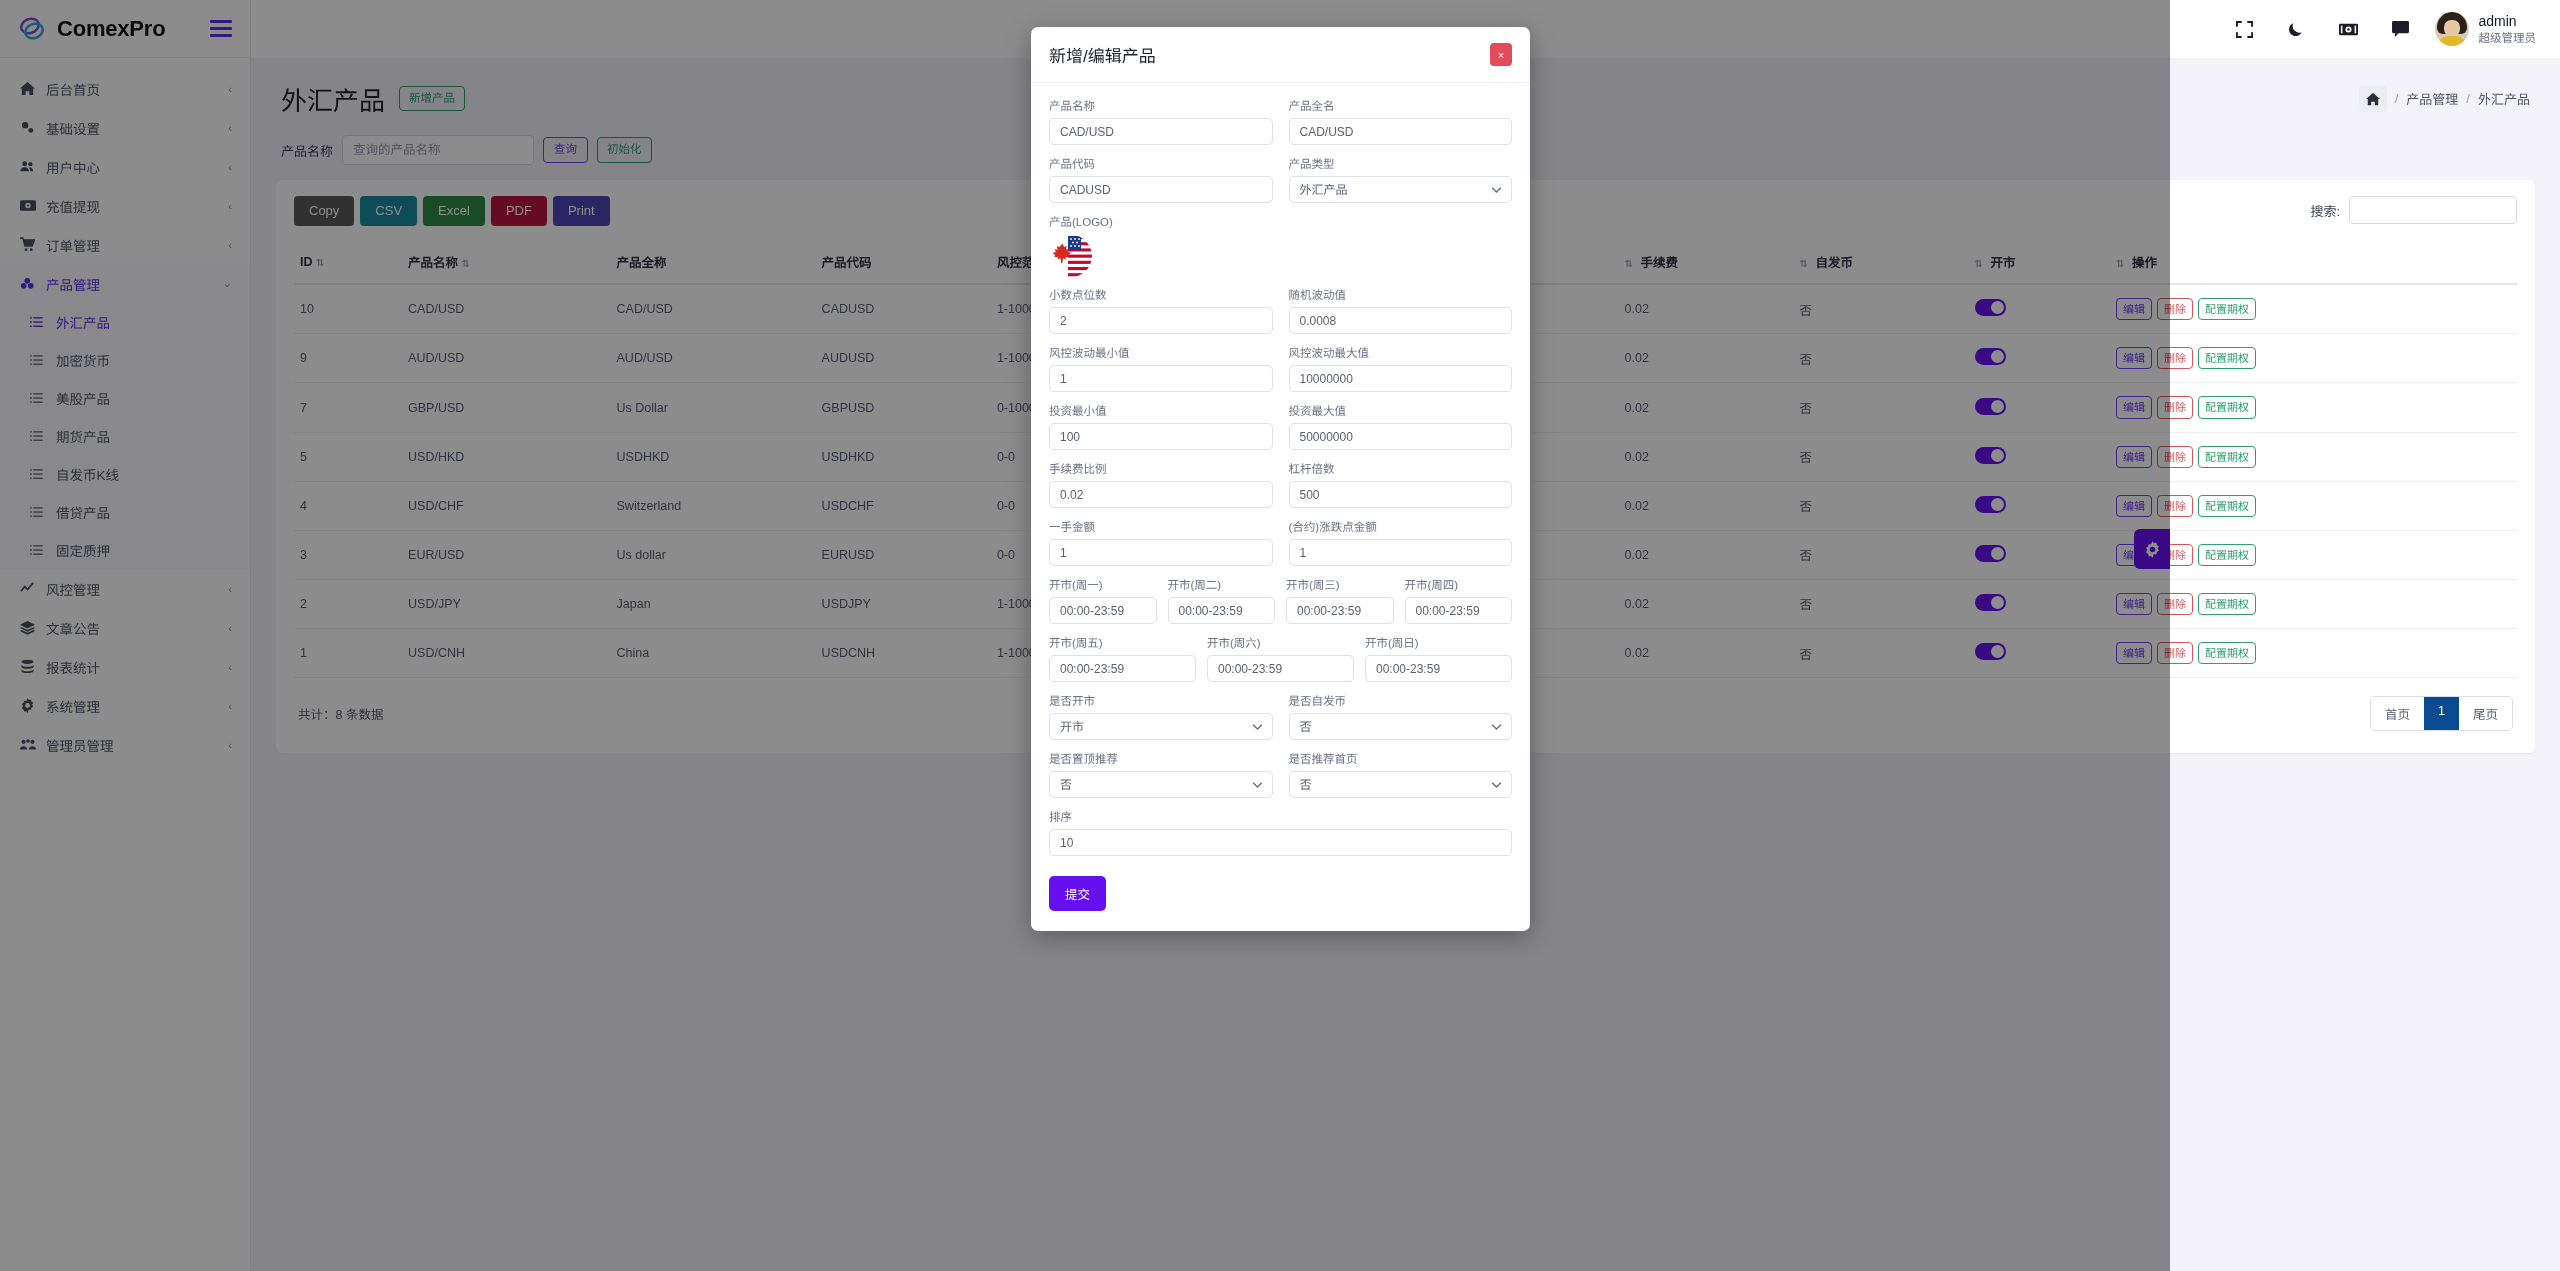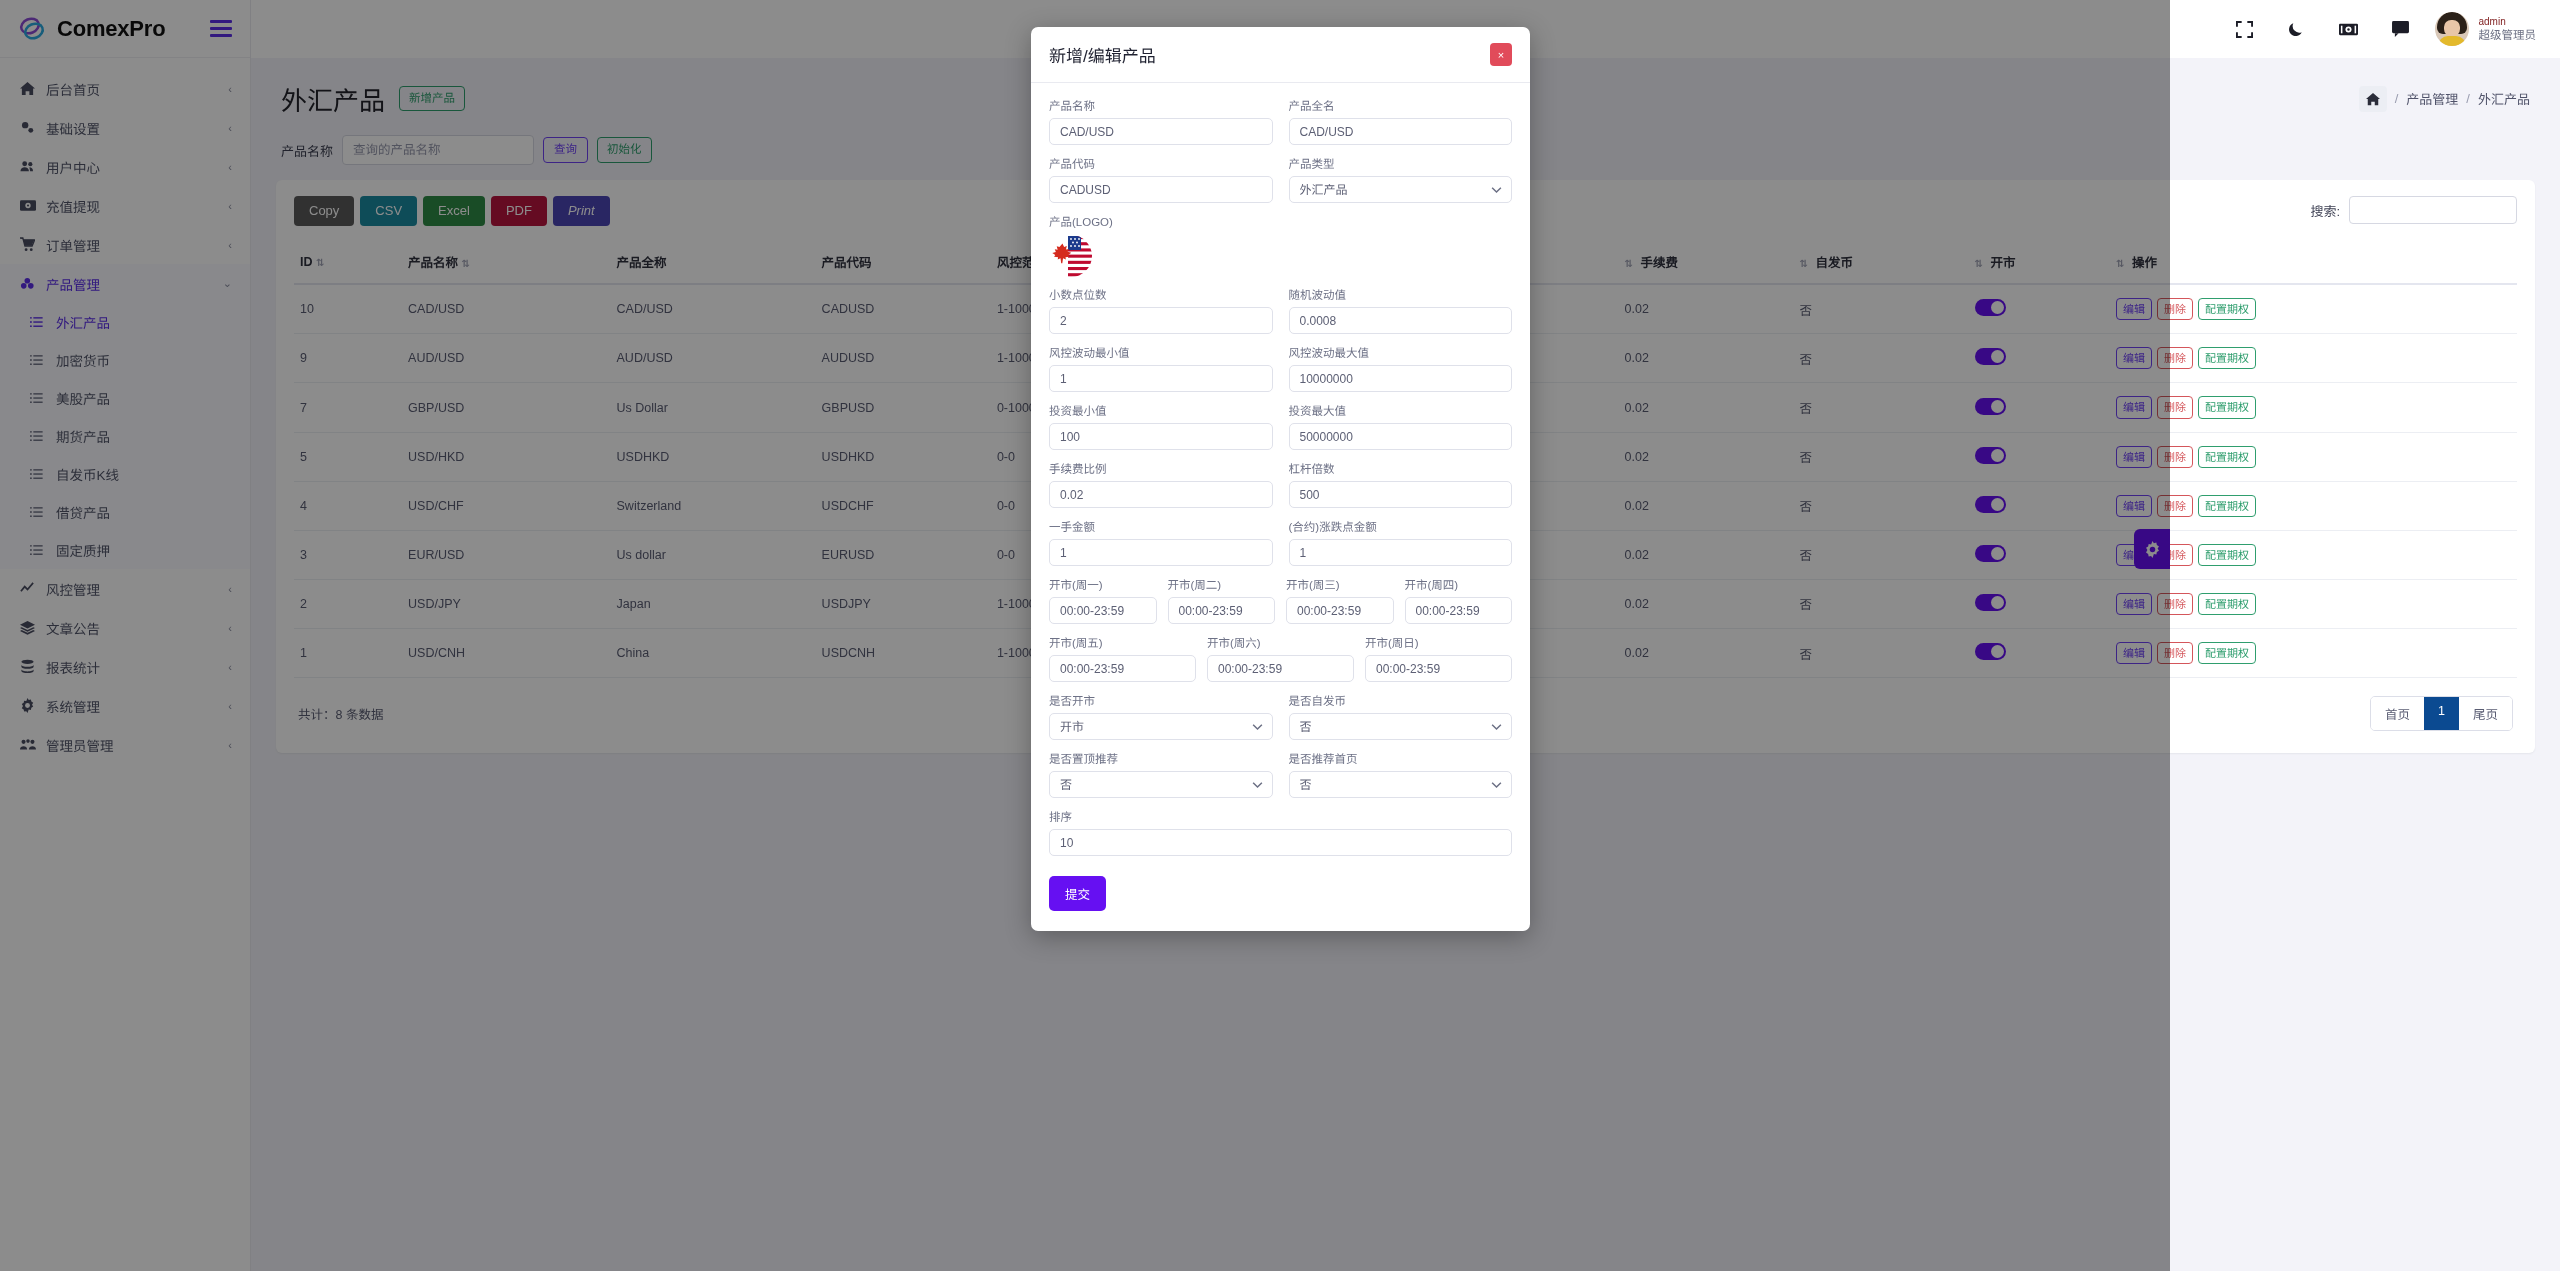--- a/index.html
+++ b/index.html
@@ -60,21 +60,21 @@
   .topicon {
     width: 52px; height: 58px; display: flex; align-items: center; justify-content: center;
     color: #1c1d27; cursor: pointer;
   }
   .user-box { display: flex; align-items: center; gap: 10px; padding: 0 14px 0 8px; cursor: pointer; }
   .avatar { width: 34px; height: 34px; border-radius: 50%; overflow: hidden; flex: none; background: #d9c8b8; position: relative; }
   .avatar .hair { position: absolute; left: 2px; top: 0; width: 30px; height: 22px; background: #2b2119; border-radius: 15px 15px 6px 6px; }
   .avatar .face { position: absolute; left: 9px; top: 8px; width: 16px; height: 17px; background: #e8c6a8; border-radius: 8px 8px 9px 9px; }
   .avatar .shirt { position: absolute; left: 3px; bottom: 0; width: 28px; height: 10px; background: #e3b92c; border-radius: 10px 10px 0 0; }
   .user-meta { display: flex; flex-direction: column; line-height: 1.25; }
-  .user-name { font-size: 10px; color: #7f1d1d; }
+  .user-name { font-size: 14px; color: #0f172a; }
   .user-role { font-size: 11.5px; color: #6d7184; }
 
   
   .content { position: absolute; left: 251px; top: 58px; width: 2309px; height: 1213px; background: #f3f3f9; }
   .page-head { display: flex; align-items: center; padding: 22px 30px 0 30px; }
   .page-title { font-size: 26px; font-weight: 400; color: #23242c; }
   .btn-outline-green {
     border: 1px solid #2f9e6e; color: #2f9e6e; background: transparent;
     border-radius: 4px; padding: 6px 9px; font-size: 11.5px; cursor: pointer; line-height: 1;
     font-family: inherit;
@@ -518,21 +518,21 @@
       <button class="btn-outline-green">初始化</button>
     </div>
 
     <section class="card">
       <div class="dt-top">
         <div class="dt-buttons">
           <button class="dtb" style="background: rgb(90, 90, 90);">Copy</button>
           <button class="dtb" style="background: rgb(27, 139, 160);">CSV</button>
           <button class="dtb" style="background: rgb(46, 139, 69);">Excel</button>
           <button class="dtb" style="background: rgb(184, 20, 63);">PDF</button>
-          <button class="dtb" style="background: rgb(75, 69, 181); font-style: italic;">Print</button>
+          <button class="dtb" style="background: rgb(75, 69, 181);">Print</button>
         </div>
         <div class="dt-search">
           <span>搜索:</span>
           <input style="">
         </div>
       </div>
 
       <table class="dt">
         <thead>
           <tr>

